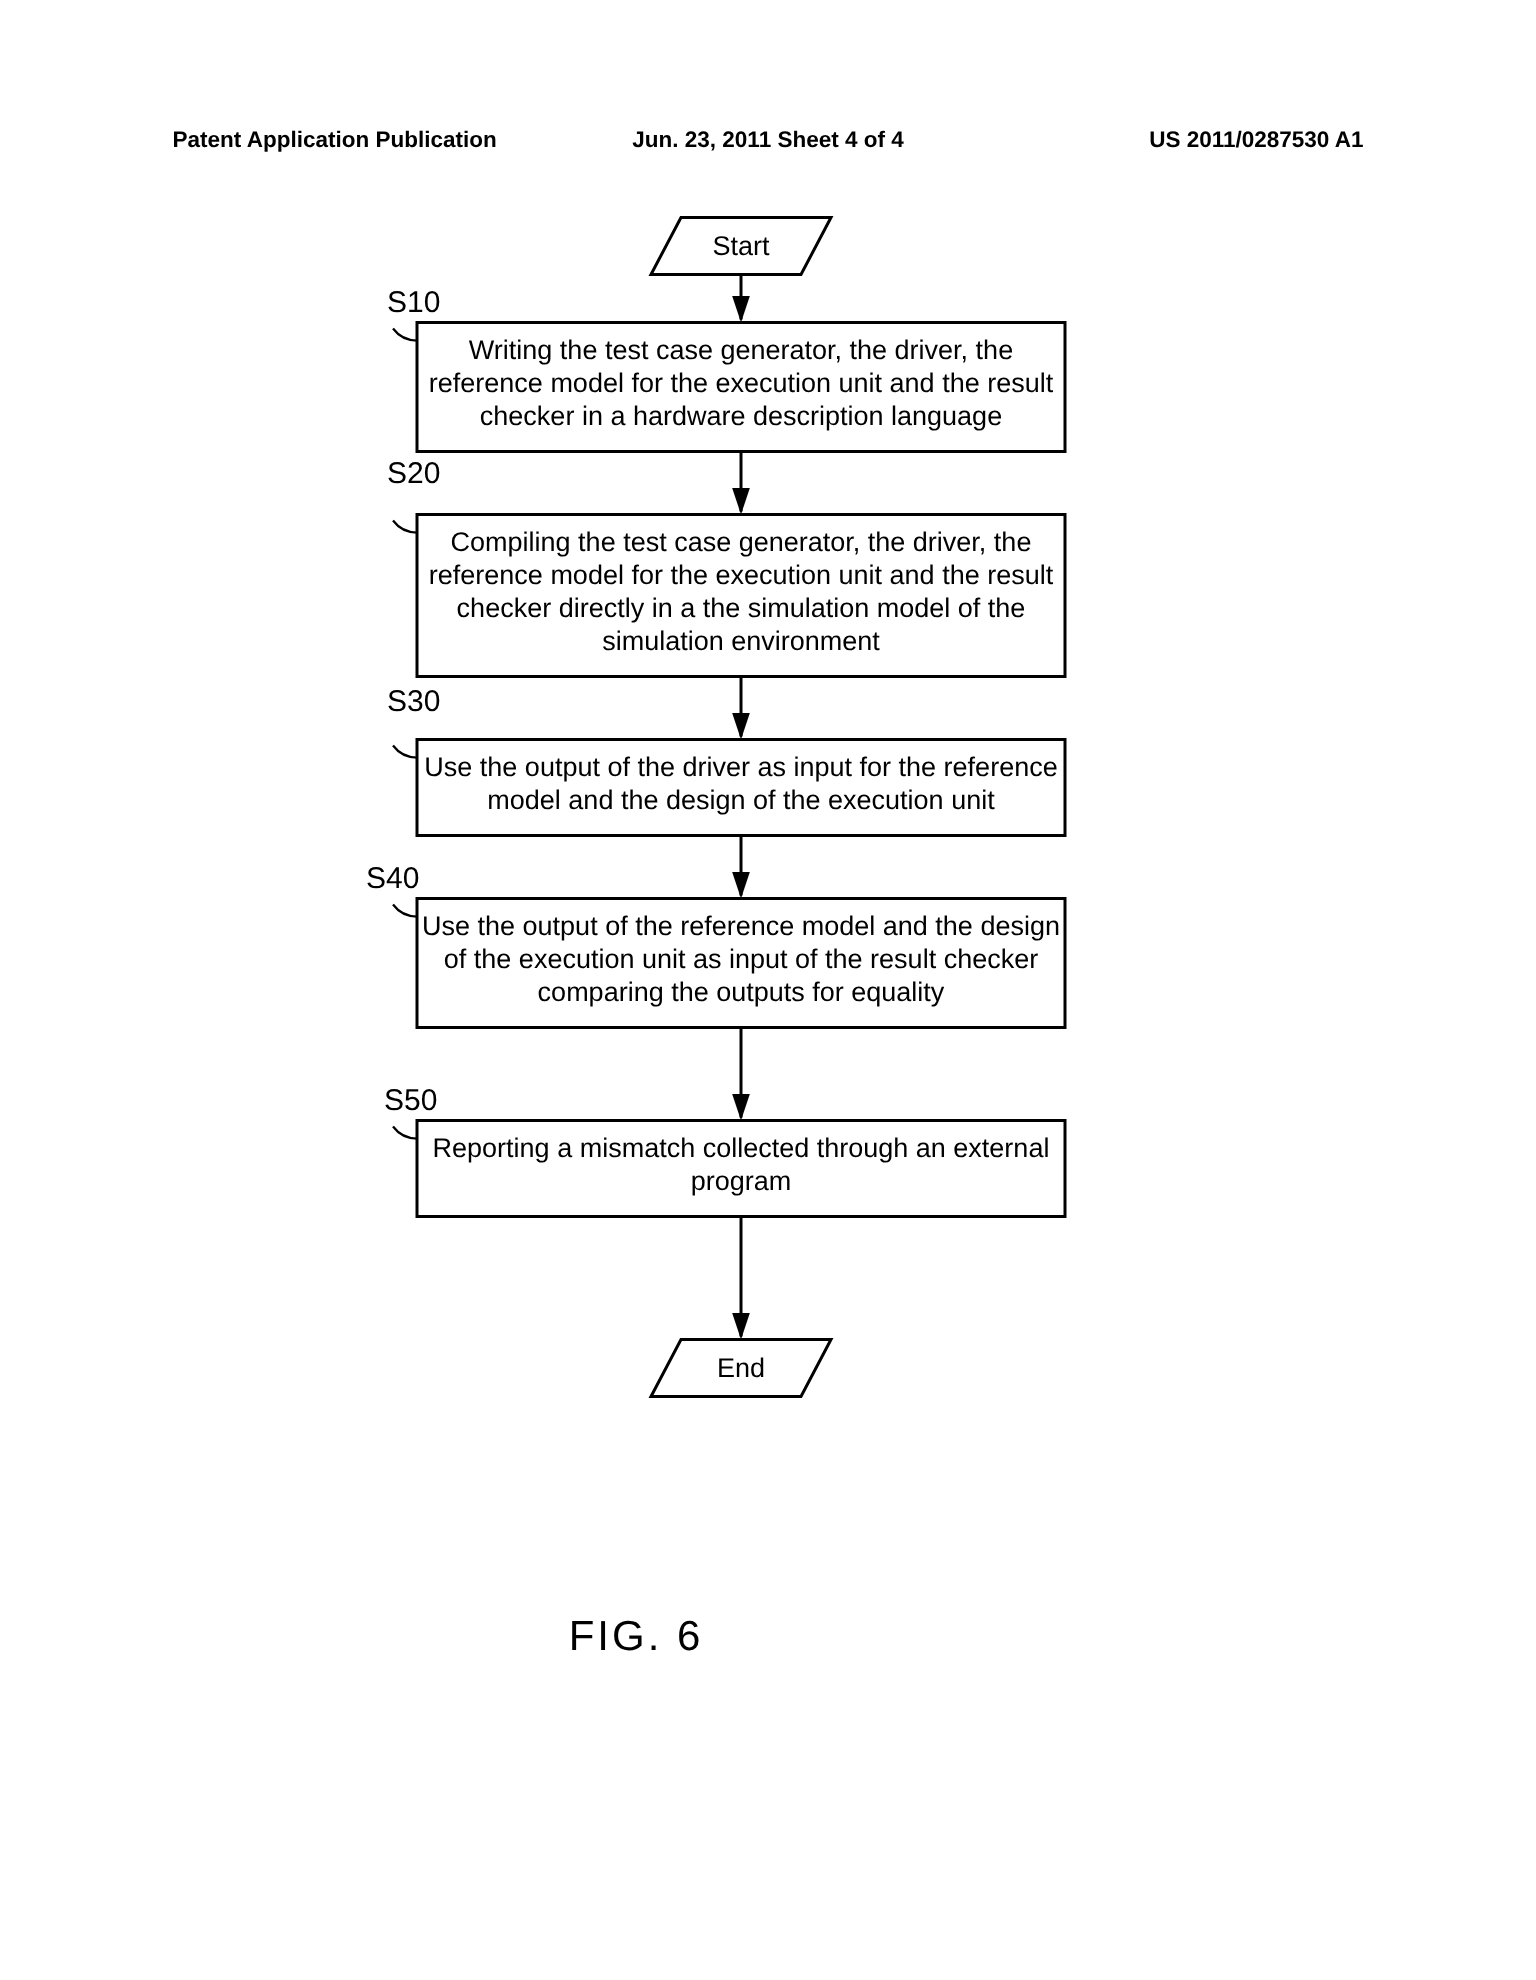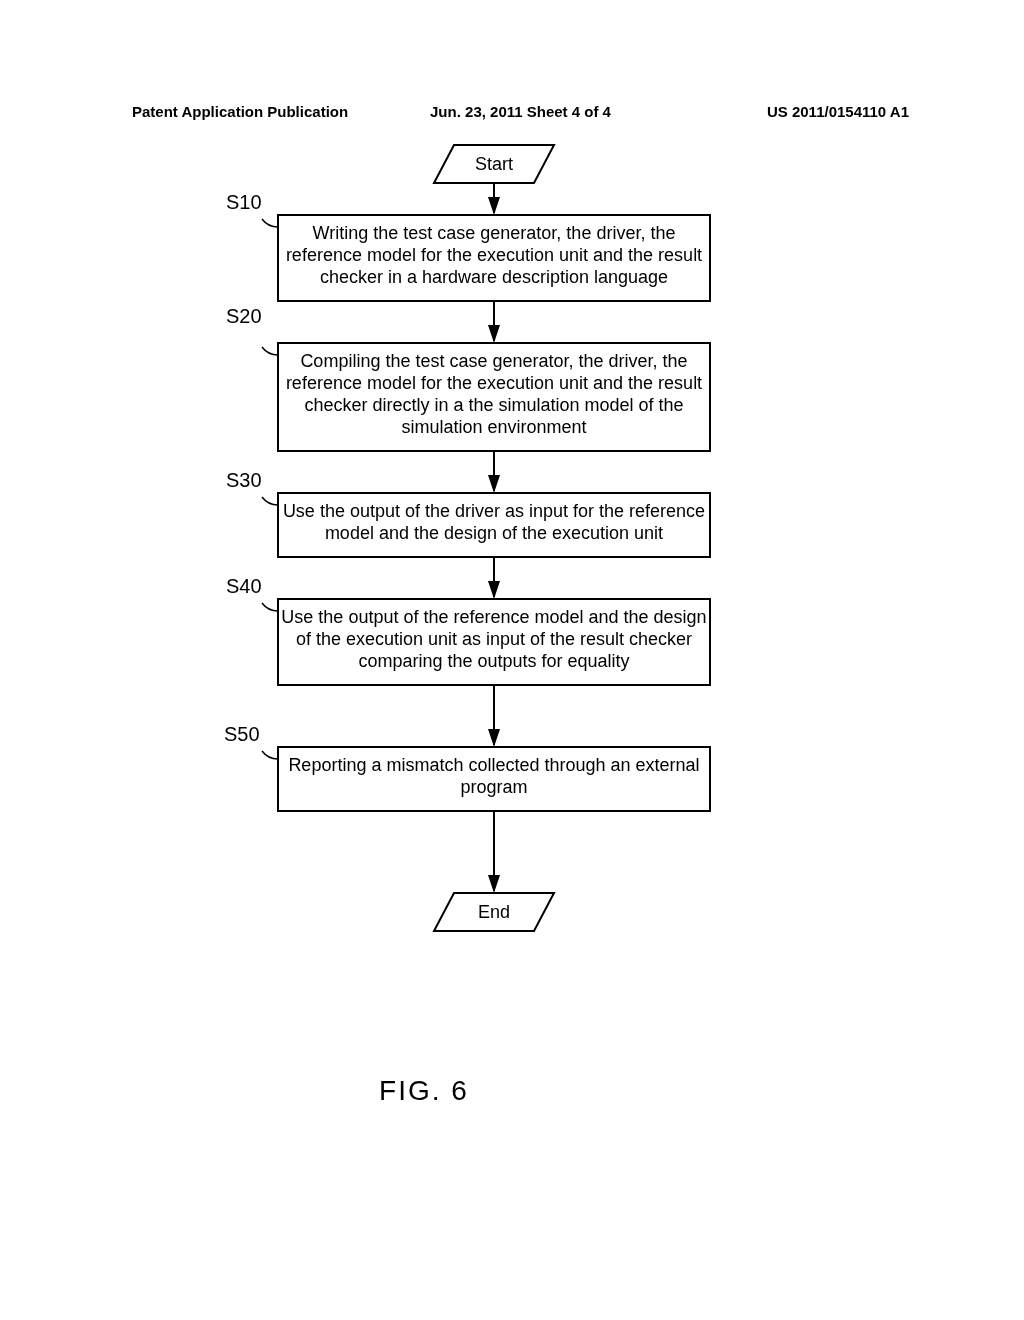--- a/index.html
+++ b/index.html
@@ -10,40 +10,40 @@
   width: 1024px;
 }
 .page {
   width: 1024px;
   height: 1320px;
   position: relative;
 }
 .header {
   position: absolute;
   top: 85px;
-  left: 132px;
+  left: 115px;
   right: 115px;
   font-size: 15px;
   font-weight: bold;
-  margin-top: 18px;
 }
 .header .left { float: left; }
 .header .center { position: absolute; left: 50%; transform: translateX(-50%); text-align: center; }
 .header .right { float: right; }
 .diagram {
   position: absolute;
   top: 135px;
   left: 0;
   width: 912px;
 }
 svg { display: block; }
 .step-label {
   position: absolute;
   font-size: 20px;
   font-family: Arial, sans-serif;
+  margin-left: 32px;
 }
 .figlabel {
   position: absolute;
   top: 1075px;
   width: 848px;
   text-align: center;
   font-size: 28px;
   letter-spacing: 2px;
 }
 .box-text {
@@ -52,21 +52,21 @@
 }
 </style>
 </head>
 <body>
 
 <div class="page">
 
   <div class="header">
     <span class="left">Patent Application Publication</span>
     <span class="center">Jun. 23, 2011  Sheet 4 of 4</span>
-    <span class="right">US 2011/0154110 A1</span>
+    <span class="right">US 2011/0287530 A1</span>
   </div>
 
   <div class="diagram">
     <svg width="1024" height="910" viewBox="0 0 1024 910">
       <defs>
         <marker id="arrow" markerWidth="10" markerHeight="10" refX="8" refY="3" orient="auto" markerUnits="strokeWidth">
           <path d="M0,0 L0,6 L9,3 z" fill="#000"></path>
         </marker>
       </defs>
 
@@ -122,19 +122,19 @@
       <line x1="494" y1="676" x2="494" y2="756" stroke="#000" stroke-width="2" marker-end="url(#arrow)"></line>
 
       <g>
         <polygon points="454,758 554,758 534,796 434,796" fill="none" stroke="#000" stroke-width="2"></polygon>
         <text x="494" y="783" text-anchor="middle" class="box-text">End</text>
       </g>
     </svg>
 
     <div class="step-label" style="top:56px; left:226px;">S10</div>
     <div class="step-label" style="top:170px; left:226px;">S20</div>
-    <div class="step-label" style="top:334px; left:226px;">S30</div>
-    <div class="step-label" style="top:440px; left:226px;">S40</div>
+    <div class="step-label" style="top:322px; left:226px;">S30</div>
+    <div class="step-label" style="top:440px; left:212px;">S40</div>
     <div class="step-label" style="top:588px; left:224px;">S50</div>
   </div>
 
   <div class="figlabel">FIG. 6</div>
 </div>
 
 </body></html>

